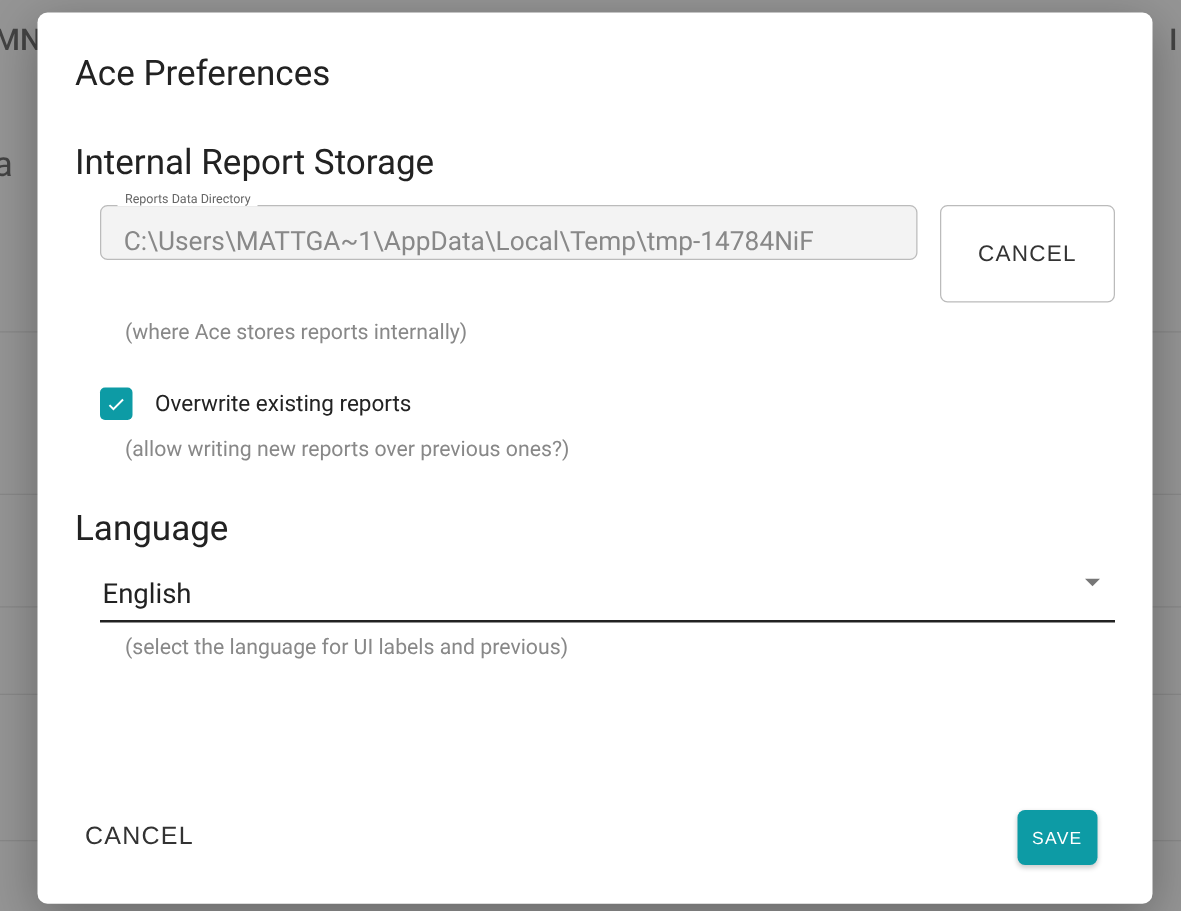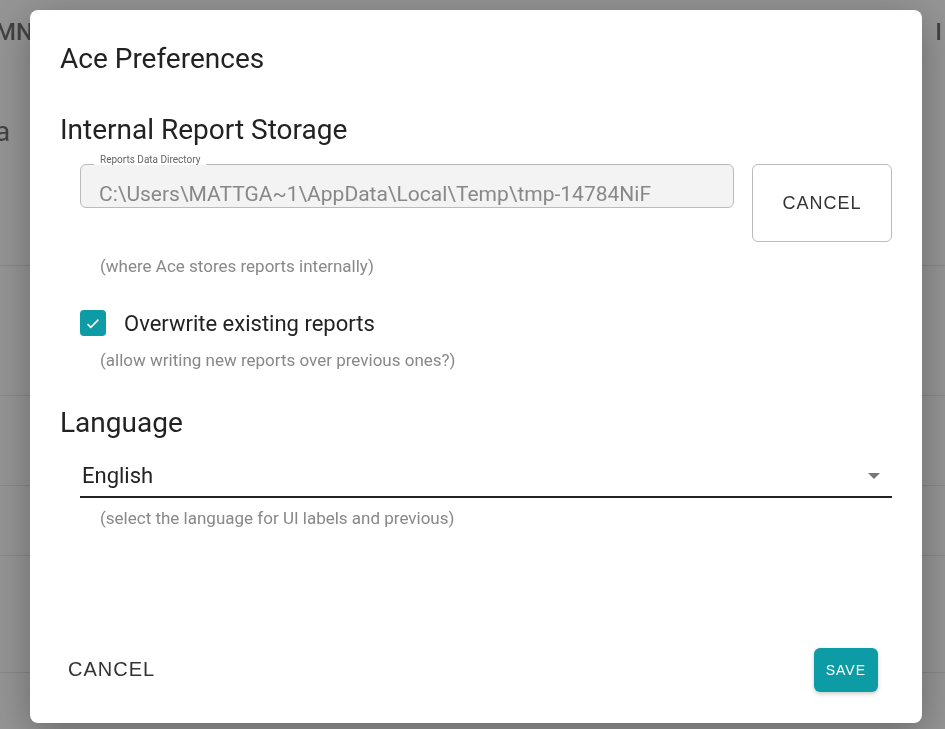--- a/index.html
+++ b/index.html
@@ -128,37 +128,36 @@
       height: 26px;
       border-radius: 4px;
       background: #0d9ba5;
       display: flex;
       align-items: center;
       justify-content: center;
       cursor: pointer;
     }
     .checkbox svg { width: 18px; height: 18px; }
     .check-label {
-      font-size: 22px;
+      font-size: 18px;
       color: #222;
     }
     .check-helper {
       color: #888;
       font-size: 17px;
       padding-left: 40px;
       margin-top: 14px;
     }
     .lang-section { margin-top: 36px; }
     .lang-select {
       margin-top: 12px;
       margin-left: 20px;
       margin-right: 0;
       border-bottom: 2px solid #222;
       display: flex;
-      align-items: center;
       justify-content: space-between;
       padding: 6px 4px 8px 2px;
       cursor: pointer;
     }
     .lang-value {
       font-size: 22px;
       color: #222;
     }
     .caret {
       width: 0; height: 0;

